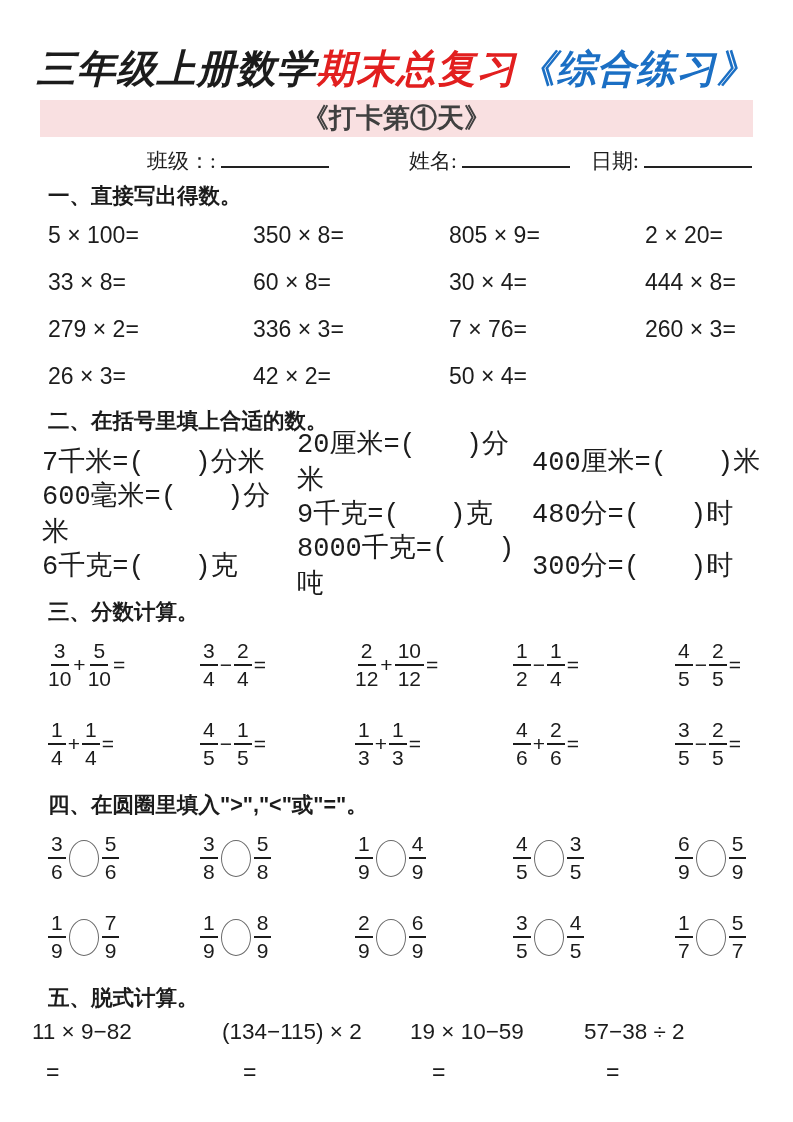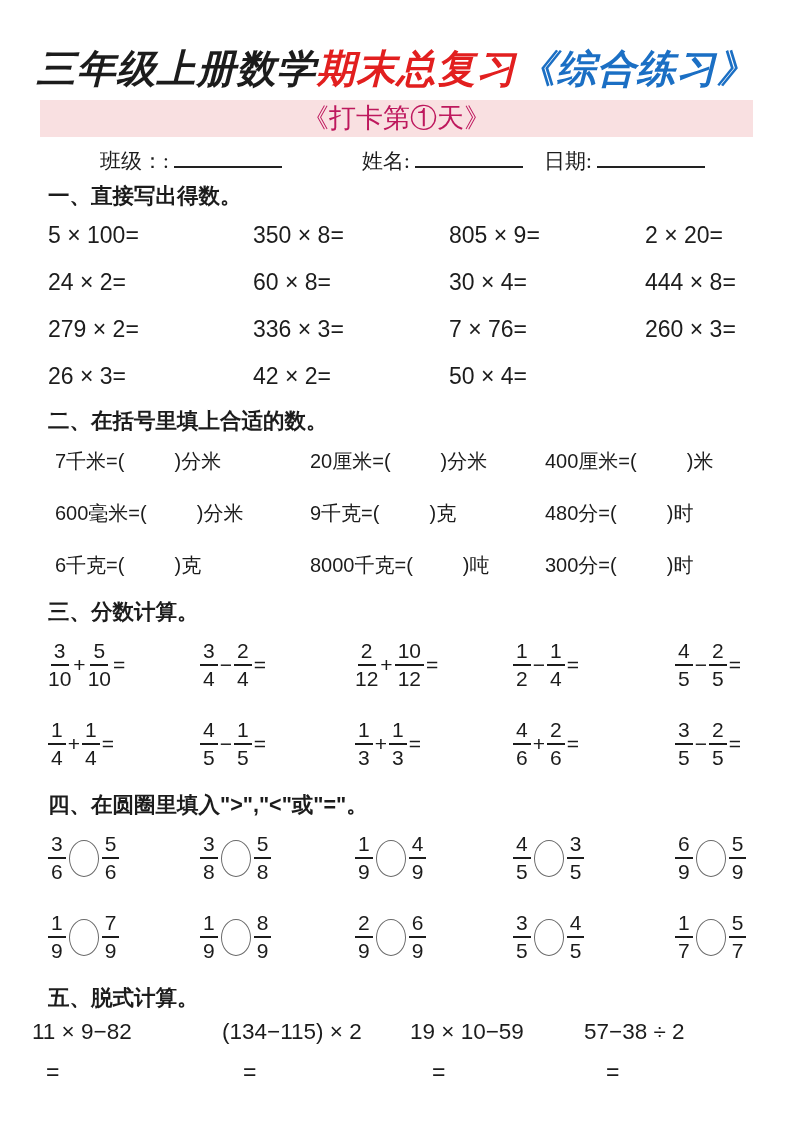--- a/index.html
+++ b/index.html
@@ -12,44 +12,45 @@
   
   .title{
     text-align:center;margin-top:46px;font-size:39px;font-weight:bold;
     letter-spacing:1px;line-height:1.2;white-space:nowrap;font-style:italic;
   }
   .t-red{color:#e21f1f;}
   .t-blue{color:#1b6fc4;}
   .banner{
     margin:7px 40px 0 40px;height:37px;background:#f9e0e1;
     display:flex;align-items:center;justify-content:center;
-    font-family:"Liberation Serif",serif;font-weight:normal;font-size:27px;color:#be185d;
+    font-family:"Liberation Serif",serif;font-weight:bold;font-size:27px;color:#404040;
   }
   .fields{
     display:grid;grid-template-columns:262px 182px auto;
     padding-left:100px;margin-top:10px;font-size:21px;
-    font-family:"Liberation Serif",serif;align-items:end;
+    font-family:"Liberation Serif",serif;align-items:end;margin-left:47px;
   }
   .blank{
     display:inline-block;width:108px;height:18px;margin-left:5px;
     border-bottom:2px solid #222;vertical-align:baseline;
   }
 
   
   .sec-title{font-weight:bold;font-size:21.5px;padding-left:48px;margin-top:9px;line-height:1.15;}
 
   .grid-s1{
     display:grid;grid-template-columns:205px 196px 196px auto;
     grid-auto-rows:47px;align-items:center;padding-left:48px;margin-top:3px;
     font-size:23px;
   }
   .grid-s2{
     display:grid;grid-template-columns:255px 235px auto;
-    grid-auto-rows:52px;align-items:center;padding-left:55px;margin-top:2px;
-    font-size:20px;
+    grid-auto-rows:52px;align-items:center;padding-left:42px;margin-top:2px;
+    font-size:27px;
+    font-family:Liberation Mono, monospace;
   }
   .paren-gap{display:inline-block;width:50px;}
 
   .grid-s3,.grid-s4{
     display:grid;grid-template-columns:152px 155px 158px 162px auto;
     grid-auto-rows:79px;align-items:center;padding-left:48px;margin-top:1px;
     font-size:21px;
   }
   .fx{display:inline-flex;align-items:center;}
   .frac{display:inline-flex;flex-direction:column;align-items:center;line-height:1.05;}
@@ -98,21 +99,21 @@
     </span>
   </div>
 
   <div>
     <div class="sec-title">一、直接写出得数。</div>
     <div class="grid-s1" id="s1-grid">
         <span>5 × 100=</span>
         <span>350 × 8=</span>
         <span>805 × 9=</span>
         <span>2 × 20=</span>
-        <span>24 × 2=</span>
+        <span>33 × 8=</span>
         <span>60 × 8=</span>
         <span>30 × 4=</span>
         <span>444 × 8=</span>
         <span>279 × 2=</span>
         <span>336 × 3=</span>
         <span>7 × 76=</span>
         <span>260 × 3=</span>
         <span>26 × 3=</span>
         <span>42 × 2=</span>
         <span>50 × 4=</span>

